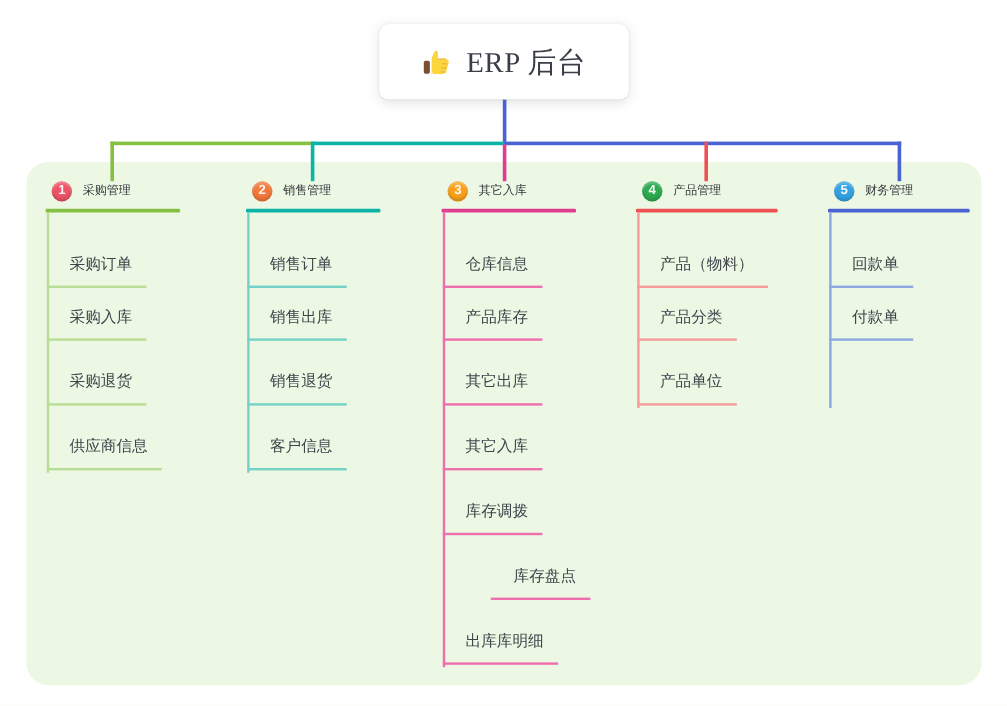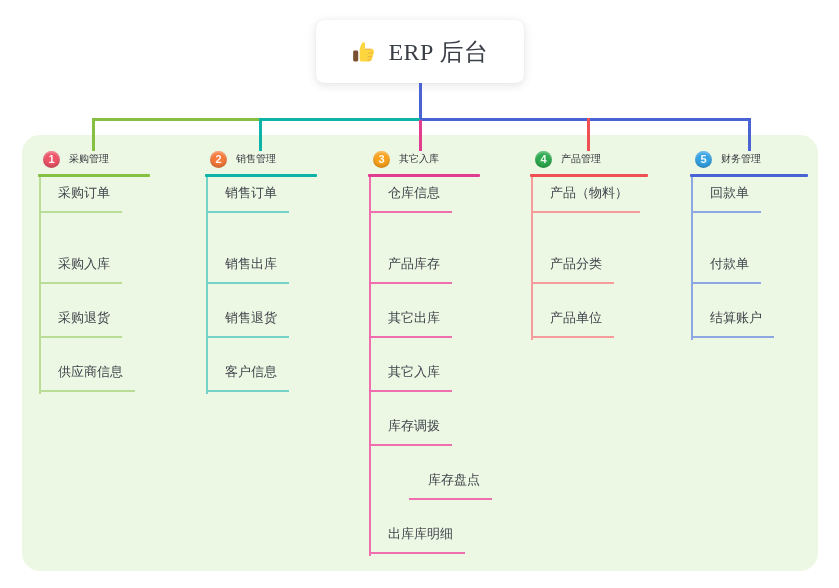--- a/index.html
+++ b/index.html
@@ -30,21 +30,21 @@
          display:flex;align-items:center;justify-content:center;
          color:rgba(255,255,255,.92);font-size:11px;font-weight:bold;
          box-shadow:inset 0 -2px 3px rgba(0,0,0,.18),inset 0 2px 2px rgba(255,255,255,.30);}
   .b-label{font-size:10px;color:#33373d;white-space:nowrap;}
   .b-line{height:3px;margin-top:4px;border-radius:1px;}
   .trunk{position:absolute;left:1px;top:29px;width:2px;}
   .kid{position:absolute;left:1px;display:flex;align-items:flex-end;
        height:36px;box-sizing:border-box;padding:0 12px 9px 19px;
        border-bottom:2px solid transparent;white-space:nowrap;
        font-size:13px;color:#3f444b;}
-  .k0{top:29px}.k1{top:100px}.k2{top:154px}.k3{top:208px}
+  .k0{top:56px}.k1{top:100px}.k2{top:154px}.k3{top:208px}
   .k4{top:262px}.k5{top:316px}.k6{top:370px}
 </style>
 </head>
 <body>
 
 <div class="canvas">
 
   <div class="panel"></div>
 
   <div class="root-node">
@@ -166,18 +166,15 @@
       <span class="b-label">财务管理</span>
     </div>
     <div class="b-line" style="width: 118px; background: rgb(74, 99, 212);"></div>
     <div class="trunk" style="height: 163px; background: rgb(140, 167, 226);"></div>
     <div class="kid k0" style="border-bottom-color: rgb(140, 167, 226);">
         <span>回款单</span>
       </div>
     <div class="kid k1" style="border-bottom-color: rgb(140, 167, 226);">
         <span>付款单</span>
       </div>
-    <div class="kid k2" style="border-bottom-color: rgb(140, 167, 226);">
-        <span>结算账户</span>
-      </div>
   </div>
 
 </div>
 
 </body></html>

